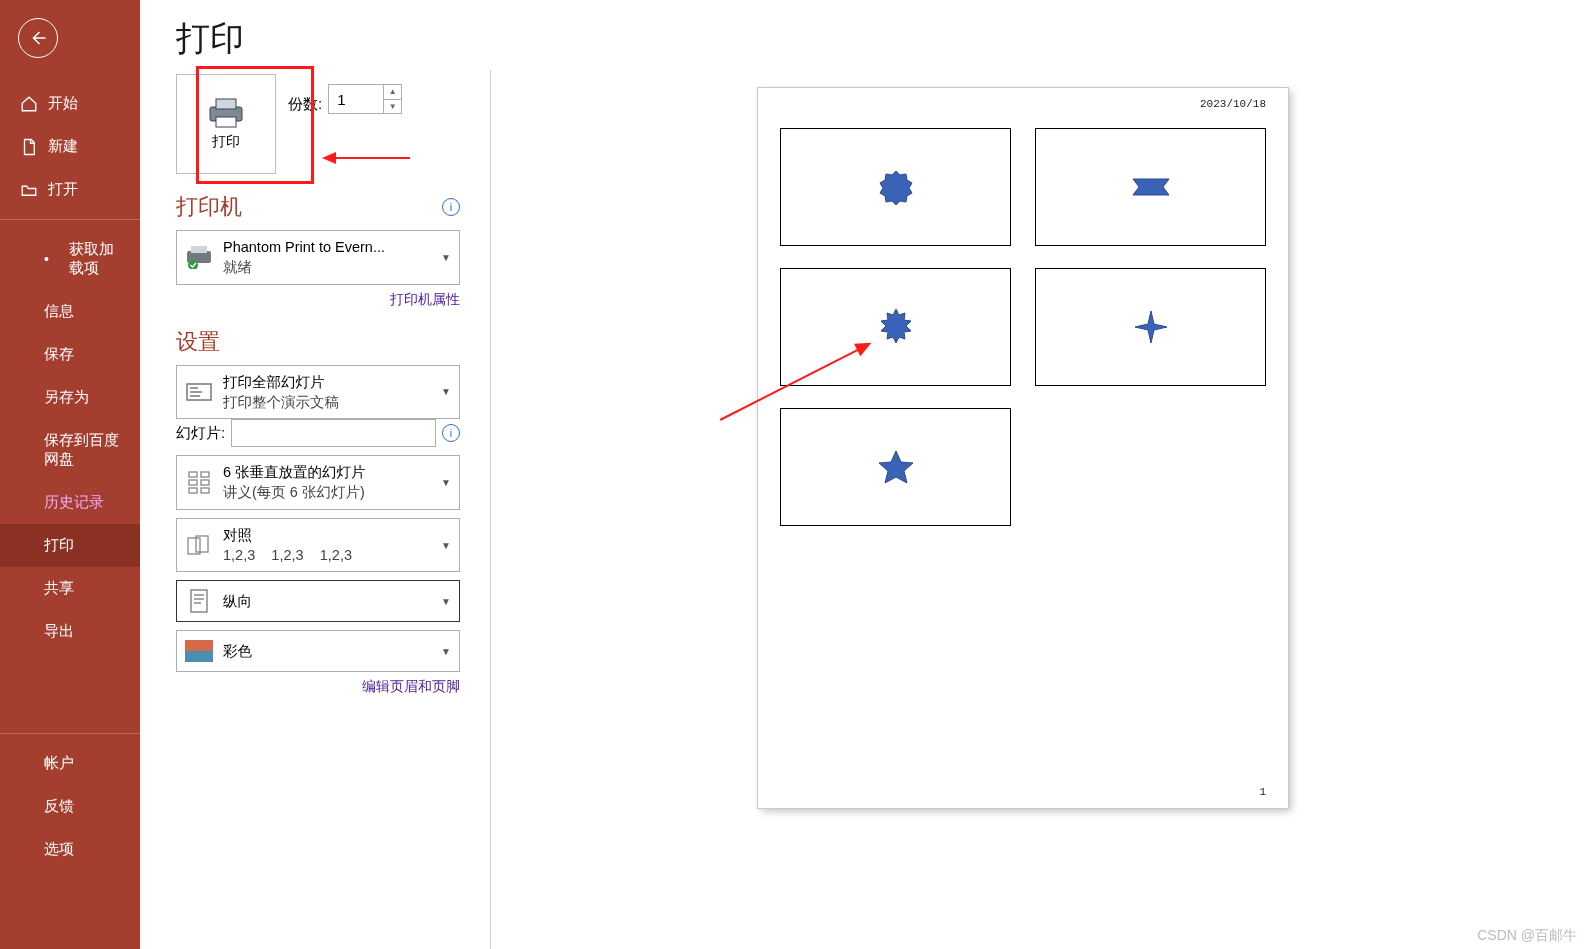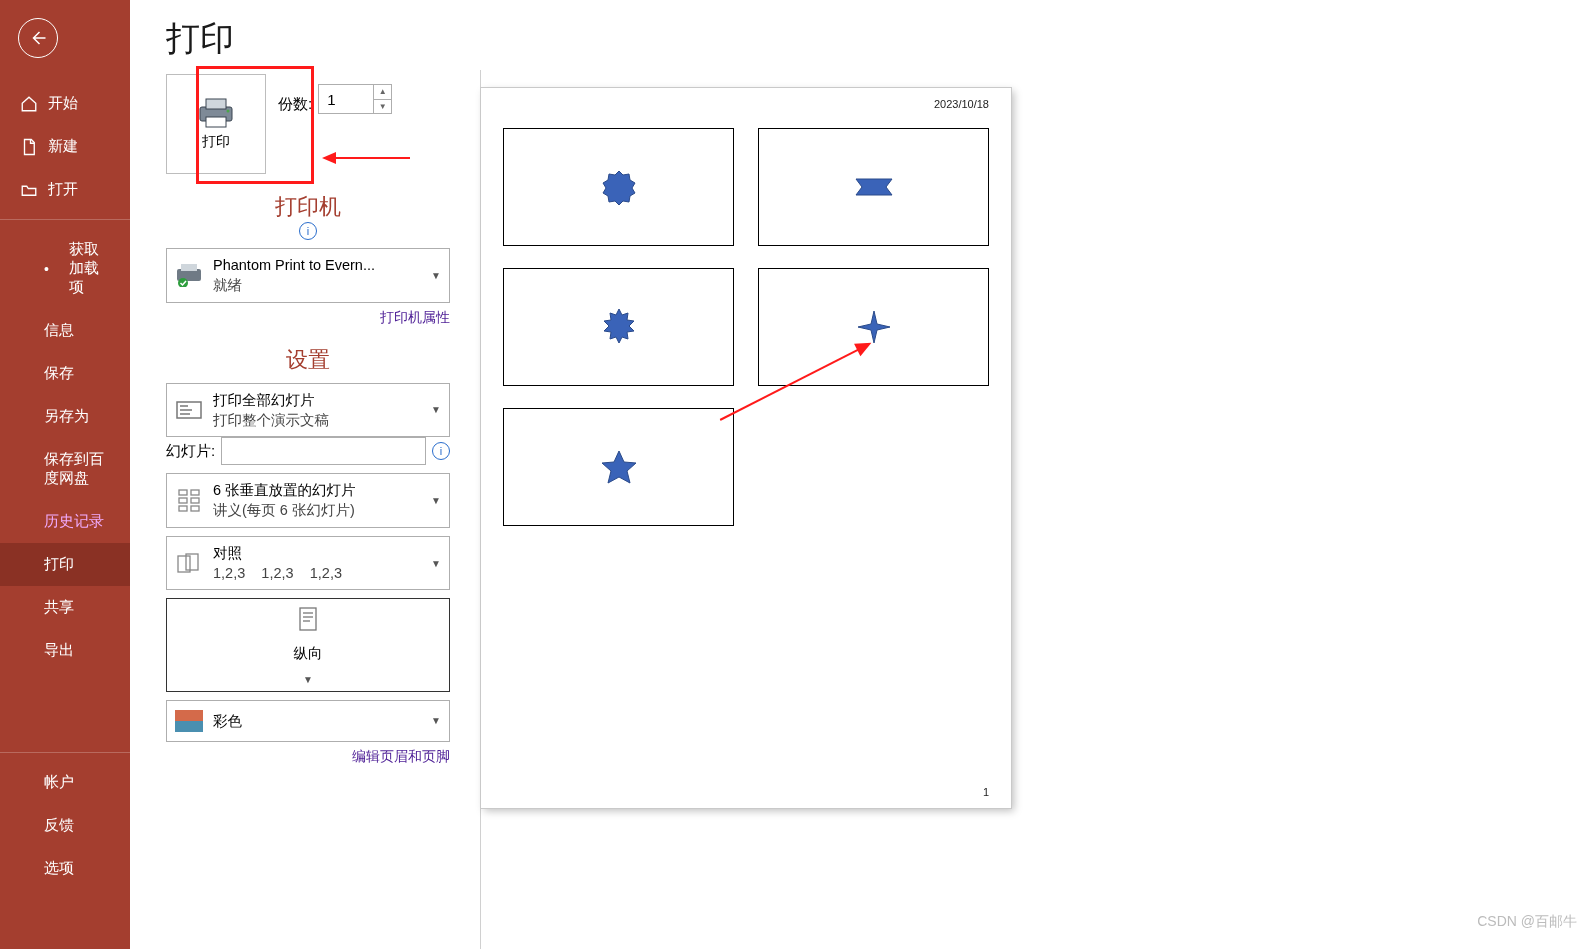--- a/index.html
+++ b/index.html
@@ -1,18 +1,18 @@
 <!DOCTYPE html>
 <html><head>
 <meta charset="utf-8">
 <style>
   * { box-sizing: border-box; margin: 0; padding: 0; }
   body { font-family: "Microsoft YaHei", "Segoe UI", sans-serif; background:#fff; width:1595px; height:949px; overflow:hidden; position:relative; }
   .app { display:flex; width:100%; height:100%; }
-  .sidebar { width:130px; background:#a43e2f; color:#fff; padding-top:18px; font-size:16px; flex:none; }
+  .sidebar { width:140px; background:#a43e2f; color:#fff; padding-top:18px; font-size:16px; flex:none; }
   .back-btn { width:40px; height:40px; border:1.5px solid #fff; border-radius:50%; margin-left:18px; margin-bottom:24px; display:flex; align-items:center; justify-content:center; cursor:pointer; }
   .back-btn svg { width:18px; height:18px; }
   .nav-item { display:flex; align-items:center; gap:10px; padding:12px 20px; cursor:pointer; font-size:15px; }
   .nav-item.sub { padding:12px 20px 12px 44px; }
   .nav-item.dim { color:#f0abfc; }
   .nav-item.sel { background:#8a3124; }
   .nav-item.bullet::before { content:"•"; margin-right:10px; font-size:14px; }
   .nav-item .ico { width:18px; height:18px; flex:none; }
   .nav-divider { height:1px; background:#b96a5e; margin:8px 0; }
 
@@ -24,48 +24,48 @@
   .print-btn .plabel { font-size:14px; }
   .print-annot { position:absolute; left:196px; top:66px; width:118px; height:118px; border:3px solid #ff1a1a; pointer-events:none; }
   .copies { display:flex; align-items:flex-end; gap:6px; margin-top:10px; }
   .copies-label { font-size:15px; }
   .spin { display:flex; align-items:stretch; border:1px solid #aeaeae; height:30px; }
   .spin input { border:none; width:54px; padding:4px 8px; font-size:15px; outline:none; }
   .spin .ctl { width:18px; display:flex; flex-direction:column; border-left:1px solid #aeaeae; }
   .spin .ctl div { flex:1; display:flex; align-items:center; justify-content:center; font-size:8px; color:#666; cursor:pointer; }
   .spin .ctl div + div { border-top:1px solid #aeaeae; }
 
-  .sec-head { color:#a43e2f; font-size:22px; font-weight:400; margin-top:18px; display:flex; align-items:center; justify-content:space-between;flex-direction:column; }
+  .sec-head { color:#a43e2f; font-size:22px; font-weight:400; margin-top:18px; display:flex; align-items:center; justify-content:space-between; }
   .info-icon { width:18px; height:18px; border:1.5px solid #2a6dcc; color:#2a6dcc; border-radius:50%; font-size:11px; display:flex; align-items:center; justify-content:center; cursor:pointer; }
   .combo { border:1px solid #aeaeae; margin-top:8px; display:flex; align-items:center; padding:6px 8px; gap:10px; cursor:pointer; background:#fff; }
-  .combo.heavy { border:1.5px solid #333;flex-direction:column; }
+  .combo.heavy { border:1.5px solid #333; }
   .combo .cicon { width:28px; height:28px; flex:none; display:flex; align-items:center; justify-content:center; }
   .combo .ctext { flex:1; font-size:14.5px; line-height:1.4; }
   .combo .ctext .l2 { color:#444; }
   .combo .chev { font-size:10px; color:#555; }
   .rlink { display:block; text-align:right; font-size:14px; color:#4c1d95; margin-top:6px; cursor:pointer; }
   .slides-row { display:flex; align-items:center; gap:6px; font-size:15px; }
   .slides-row input { flex:1; border:1px solid #aeaeae; height:28px; padding:2px 6px; font-size:14px; }
   .color-sw { width:28px; height:22px; display:flex; flex-direction:column; }
   .color-sw div { flex:1; }
 
   .divider-v { width:1px; background:#d0d0d0; margin-top:70px; margin-bottom:0; height:auto; }
 
-  .preview-area { flex:1; position:relative; display:flex; justify-content:flex-start; padding:88px 40px 8px 0; }
+  .preview-area { flex:1; position:relative; display:flex; justify-content:center; padding:88px 40px 8px 0;font-family:Liberation Mono, monospace; }
   .page { width:530px; height:720px; background:#fff; box-shadow:0 0 0 1px #c9c9c9, 3px 3px 8px rgba(0,0,0,.25); padding:20px 22px 22px 22px; position:relative; }
   .page-date { position:absolute; right:22px; top:10px; font-size:11px; color:#222; }
   .page-num { position:absolute; right:22px; bottom:10px; font-size:11px; color:#222; }
   .thumbs { display:grid; grid-template-columns:repeat(2,1fr); gap:22px 24px; margin-top:20px; }
   .thumb { border:1.5px solid #000; height:118px; background:#fff; display:flex; align-items:center; justify-content:center; }
   .thumb.empty { border:none; }
   .thumb svg { width:40px; height:40px; }
   .arrow { position:absolute; pointer-events:none; }
   .arrow1 { left:322px; top:146px; }
   .arrow2 { left:720px; top:408px; transform:rotate(-27deg); transform-origin:left center; }
-  .watermark { position:absolute; right:18px; bottom:18px; font-size:14px; color:#bcbcbc; }
+  .watermark { position:absolute; right:18px; bottom:4px; font-size:14px; color:#bcbcbc; }
 </style>
 </head>
 <body>
 
 <div class="app">
 
   <div class="sidebar">
     <div class="back-btn">
       <svg viewBox="0 0 24 24" fill="none" stroke="#fff" stroke-width="2">
           <path d="M14 4l-8 8 8 8M6 12h16"></path>

